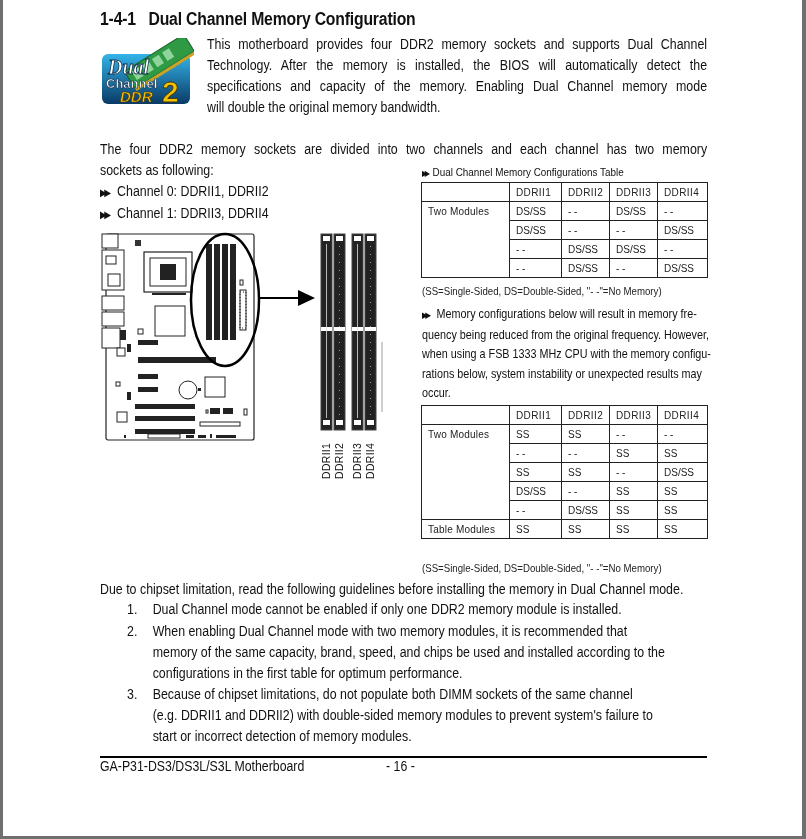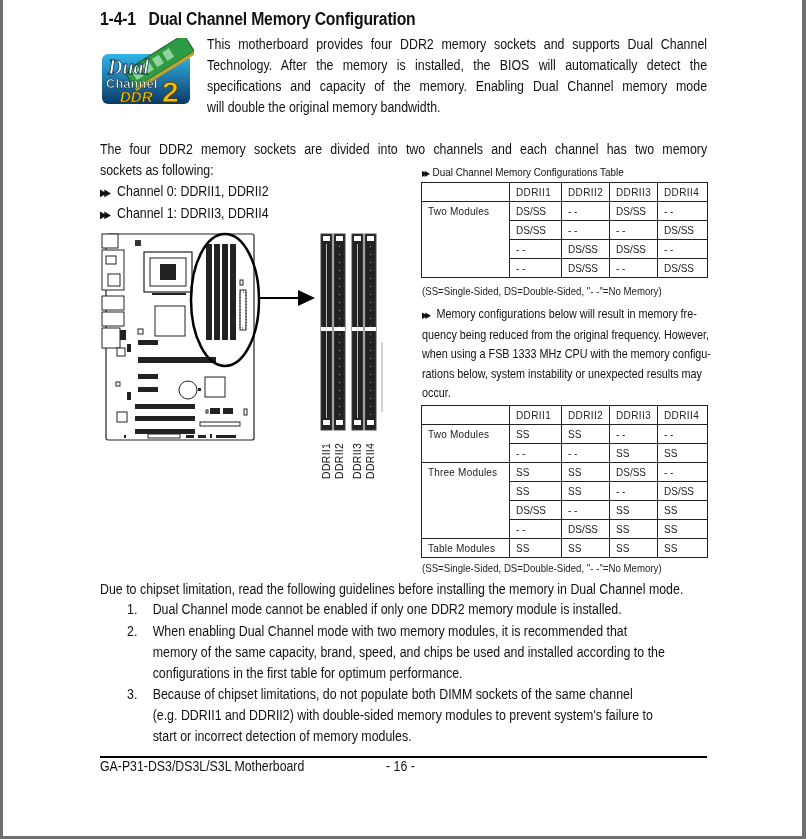--- a/index.html
+++ b/index.html
@@ -310,27 +310,20 @@
     <td>- -</td>
   </tr>
   <tr>
     <td class="label"></td>
     <td>- -</td>
     <td>- -</td>
     <td>SS</td>
     <td>SS</td>
   </tr>
 
-  <tr class="grp-start">
-    <td class="label lbl-text">Three Modules</td>
-    <td>SS</td>
-    <td>SS</td>
-    <td>DS/SS</td>
-    <td>- -</td>
-  </tr>
   <tr>
     <td class="label"></td>
     <td>SS</td>
     <td>SS</td>
     <td>- -</td>
     <td>DS/SS</td>
   </tr>
   <tr>
     <td class="label"></td>
     <td>DS/SS</td>

